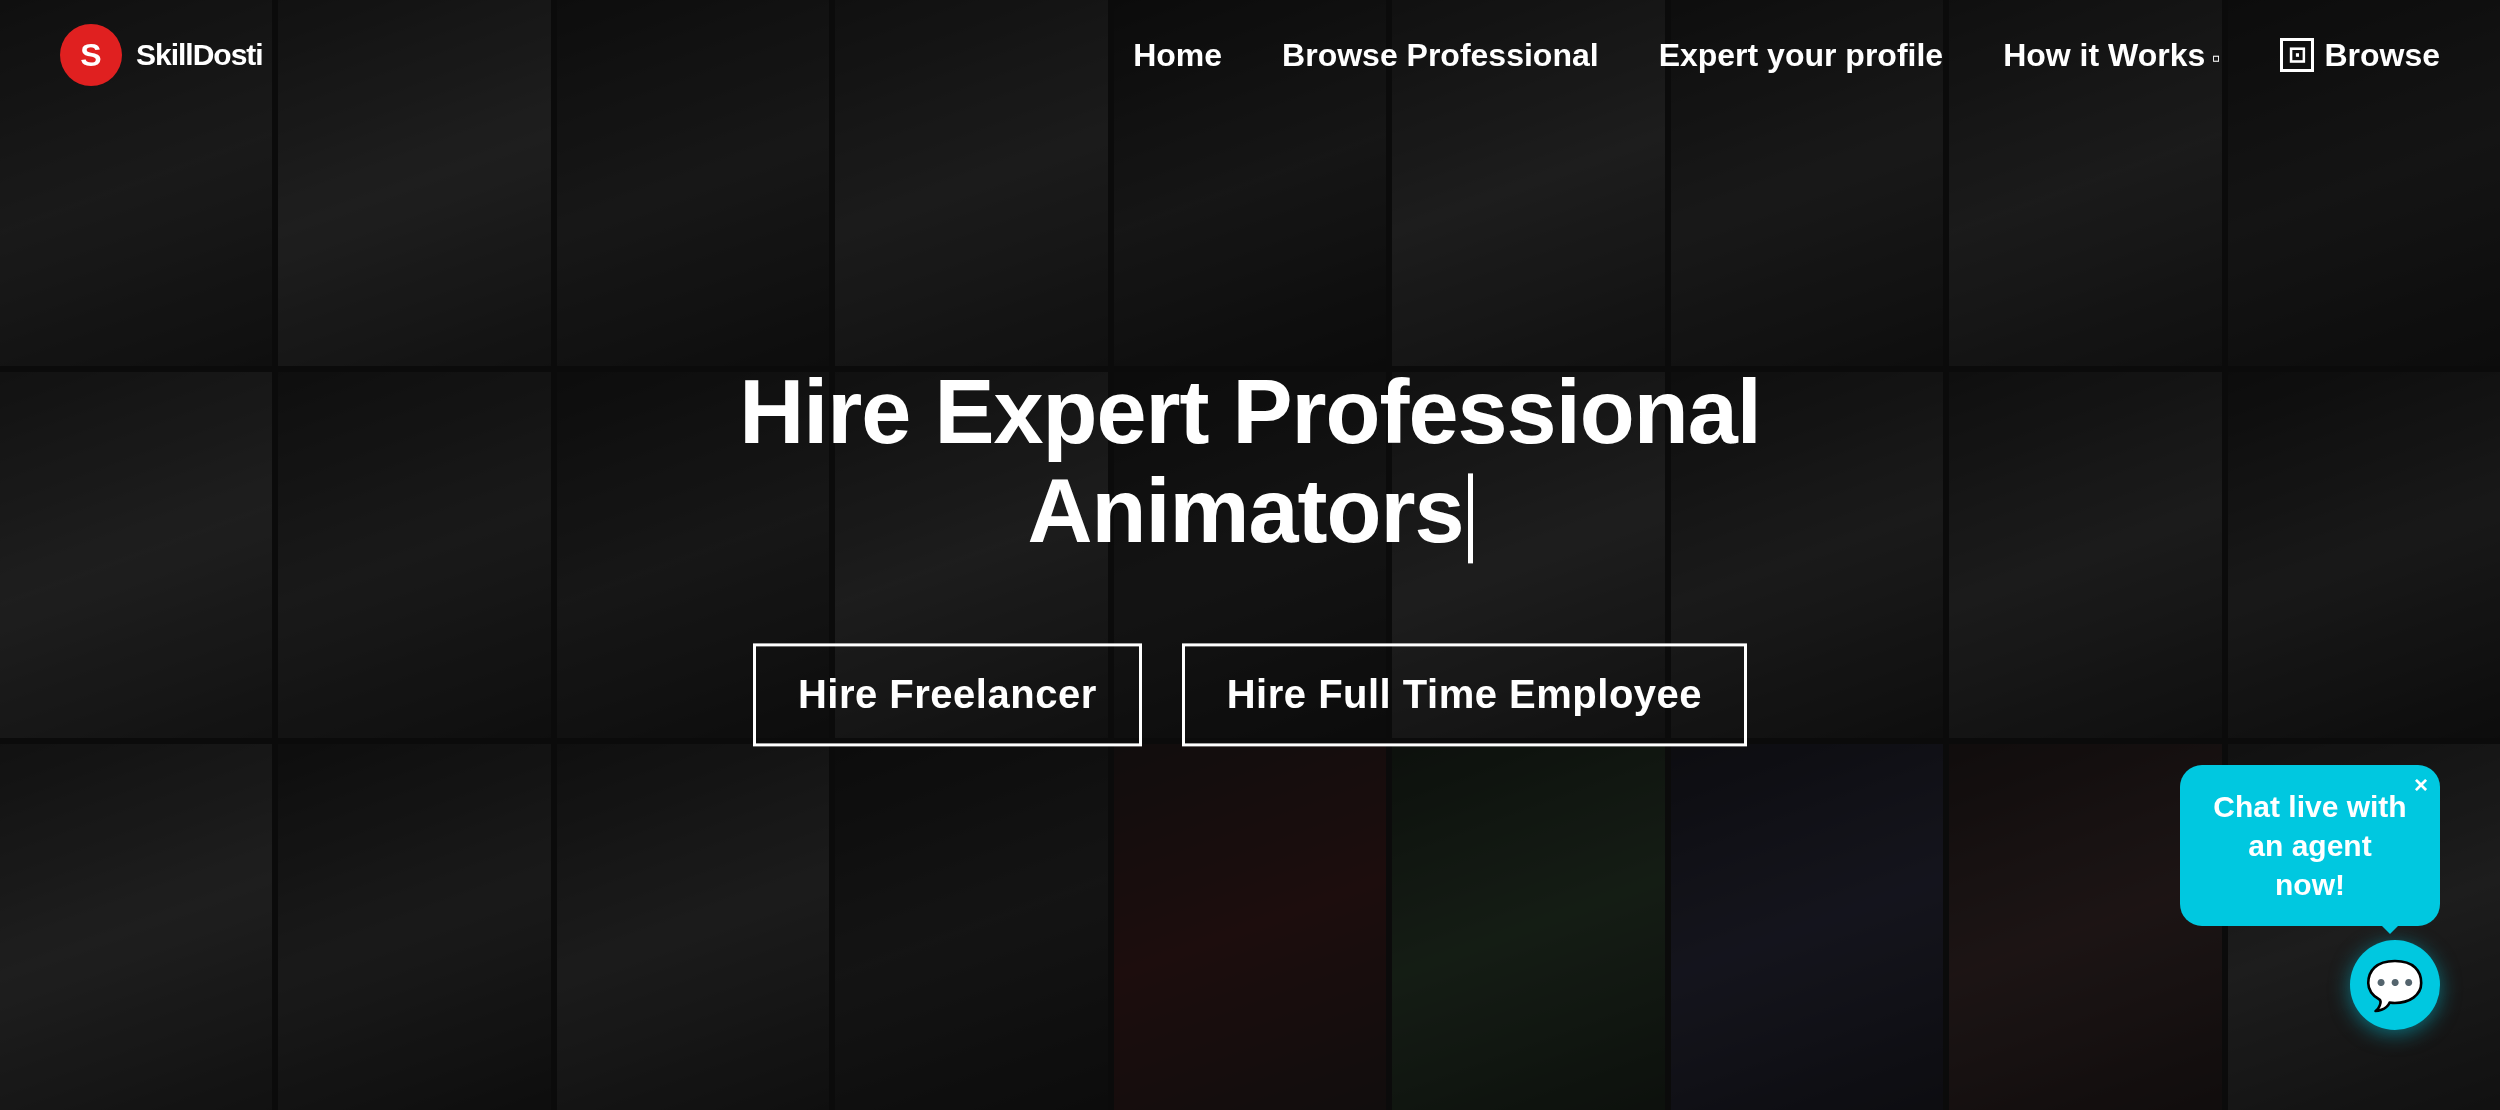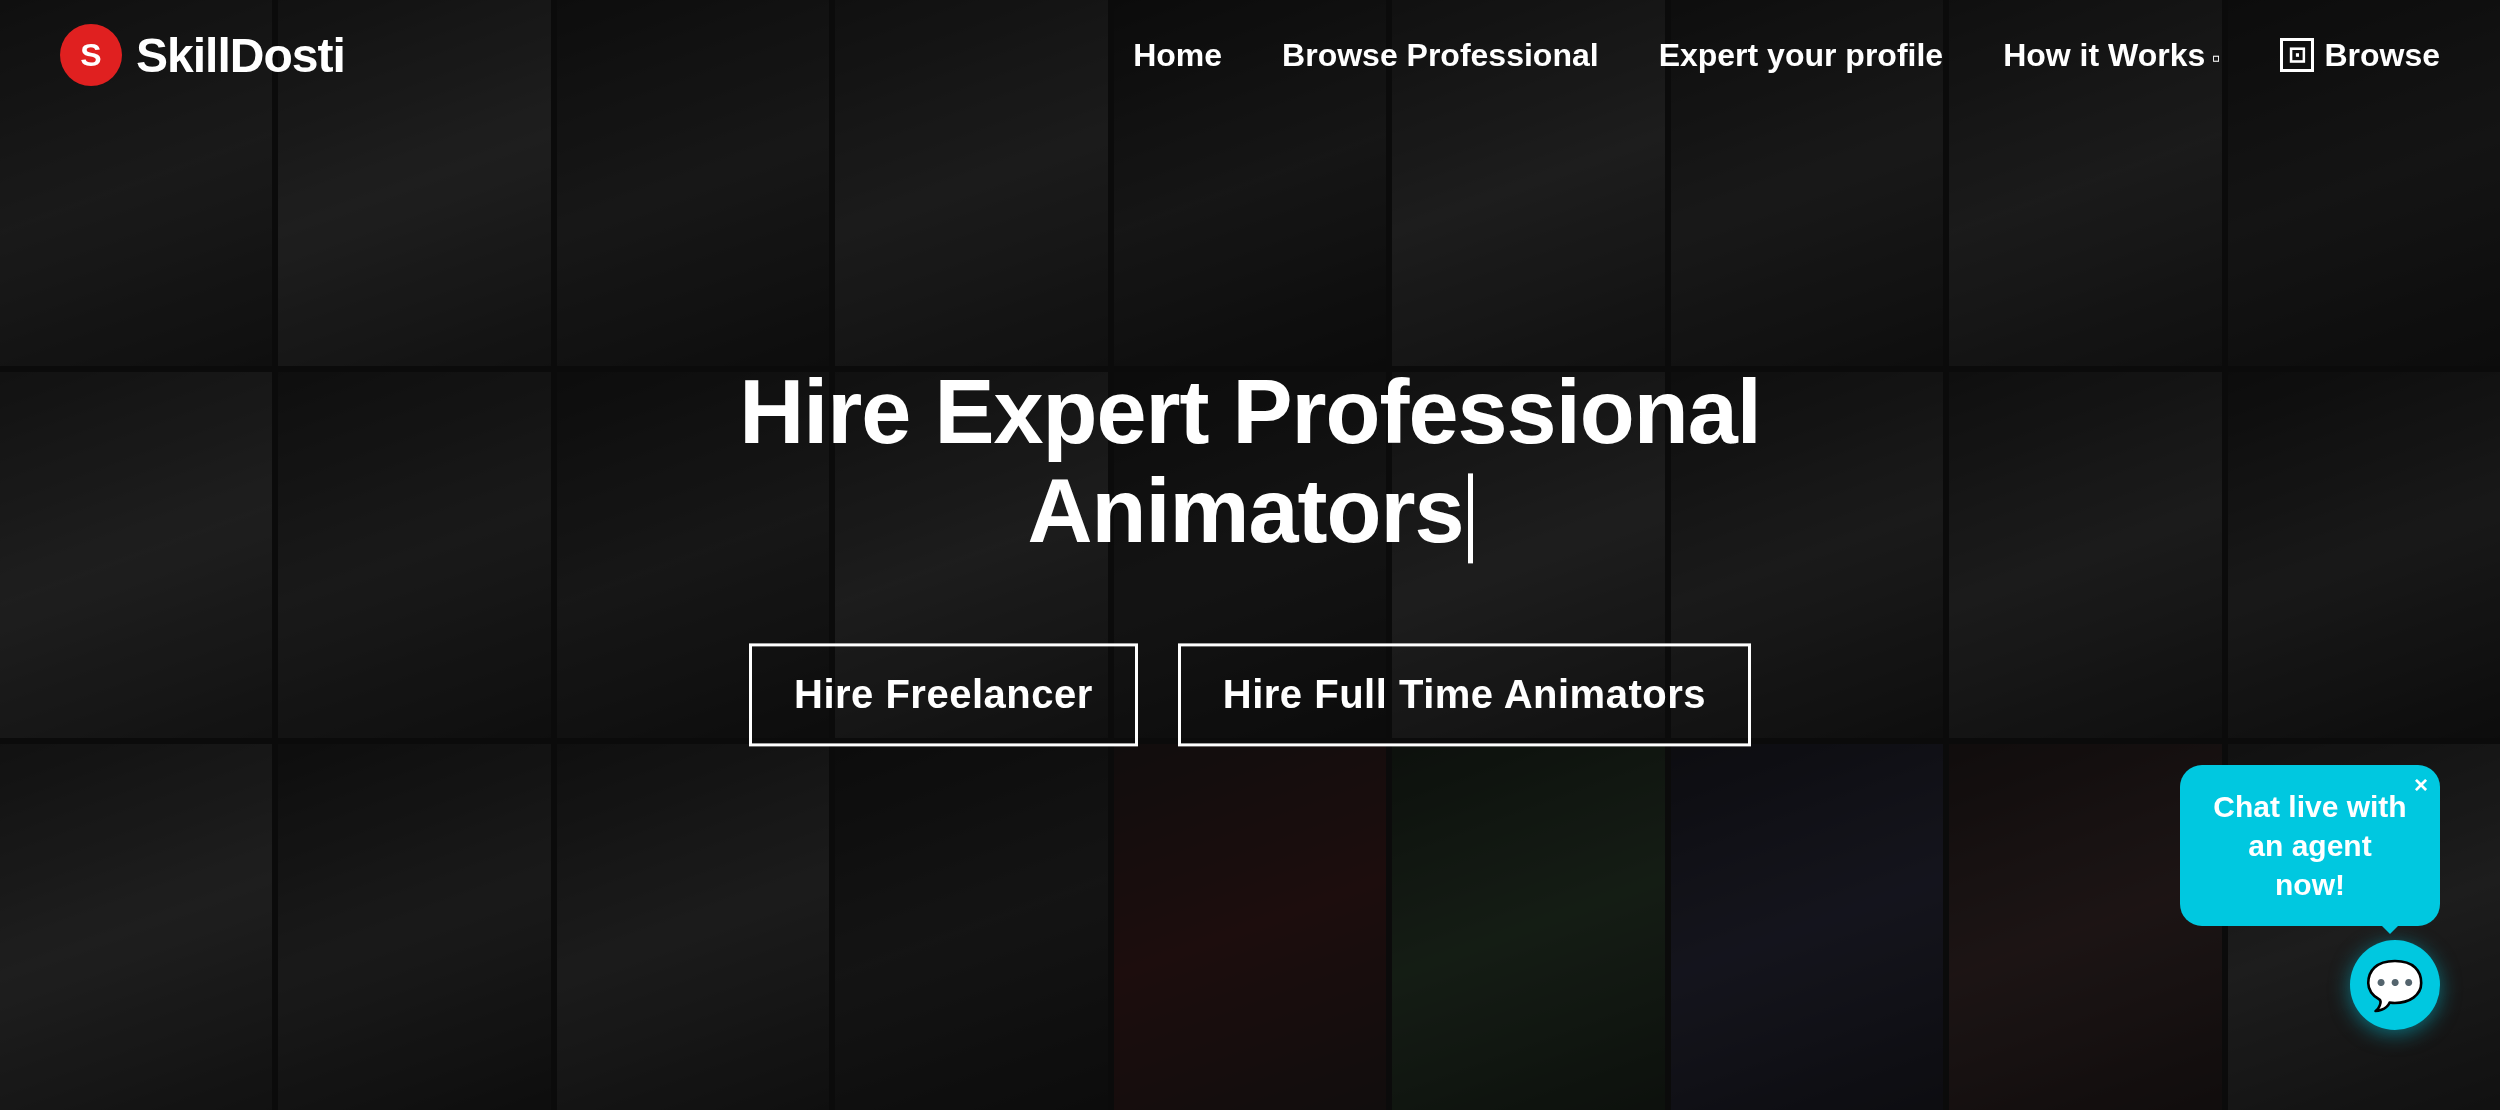--- a/index.html
+++ b/index.html
@@ -27,21 +27,21 @@
       background: #e02020;
       border-radius: 50%;
       display: flex; align-items: center; justify-content: center;
       color: #fff;
       font-size: 32px;
       font-weight: bold;
       flex-shrink: 0;
     }
     .logo-text {
       color: #fff;
-      font-size: 48px;
+      font-size: 30px;
       font-weight: bold;
       letter-spacing: -1px;
     }
     .nav-links {
       margin-left: auto;
       display: flex;
       align-items: center;
       gap: 60px;
       font-weight: bold;
     }
@@ -355,21 +355,21 @@
       </a>
     </div>
   </nav>
 
   <div class="hero-content">
     <h1 class="hero-title">
       <span>Hire Expert Professional Animators</span><span class="cursor"></span>
     </h1>
     <div class="hero-buttons">
       <button class="btn-outline">Hire Freelancer</button>
-      <button class="btn-outline">Hire Full Time Animators</button>
+      <button class="btn-outline">Hire Full Time Employee</button>
     </div>
   </div>
 
 </div>
 
 <div class="chat-widget">
   <div class="chat-bubble">
     <span class="chat-close">×</span>
     <span>Chat live with an agent now!</span>
   </div>

